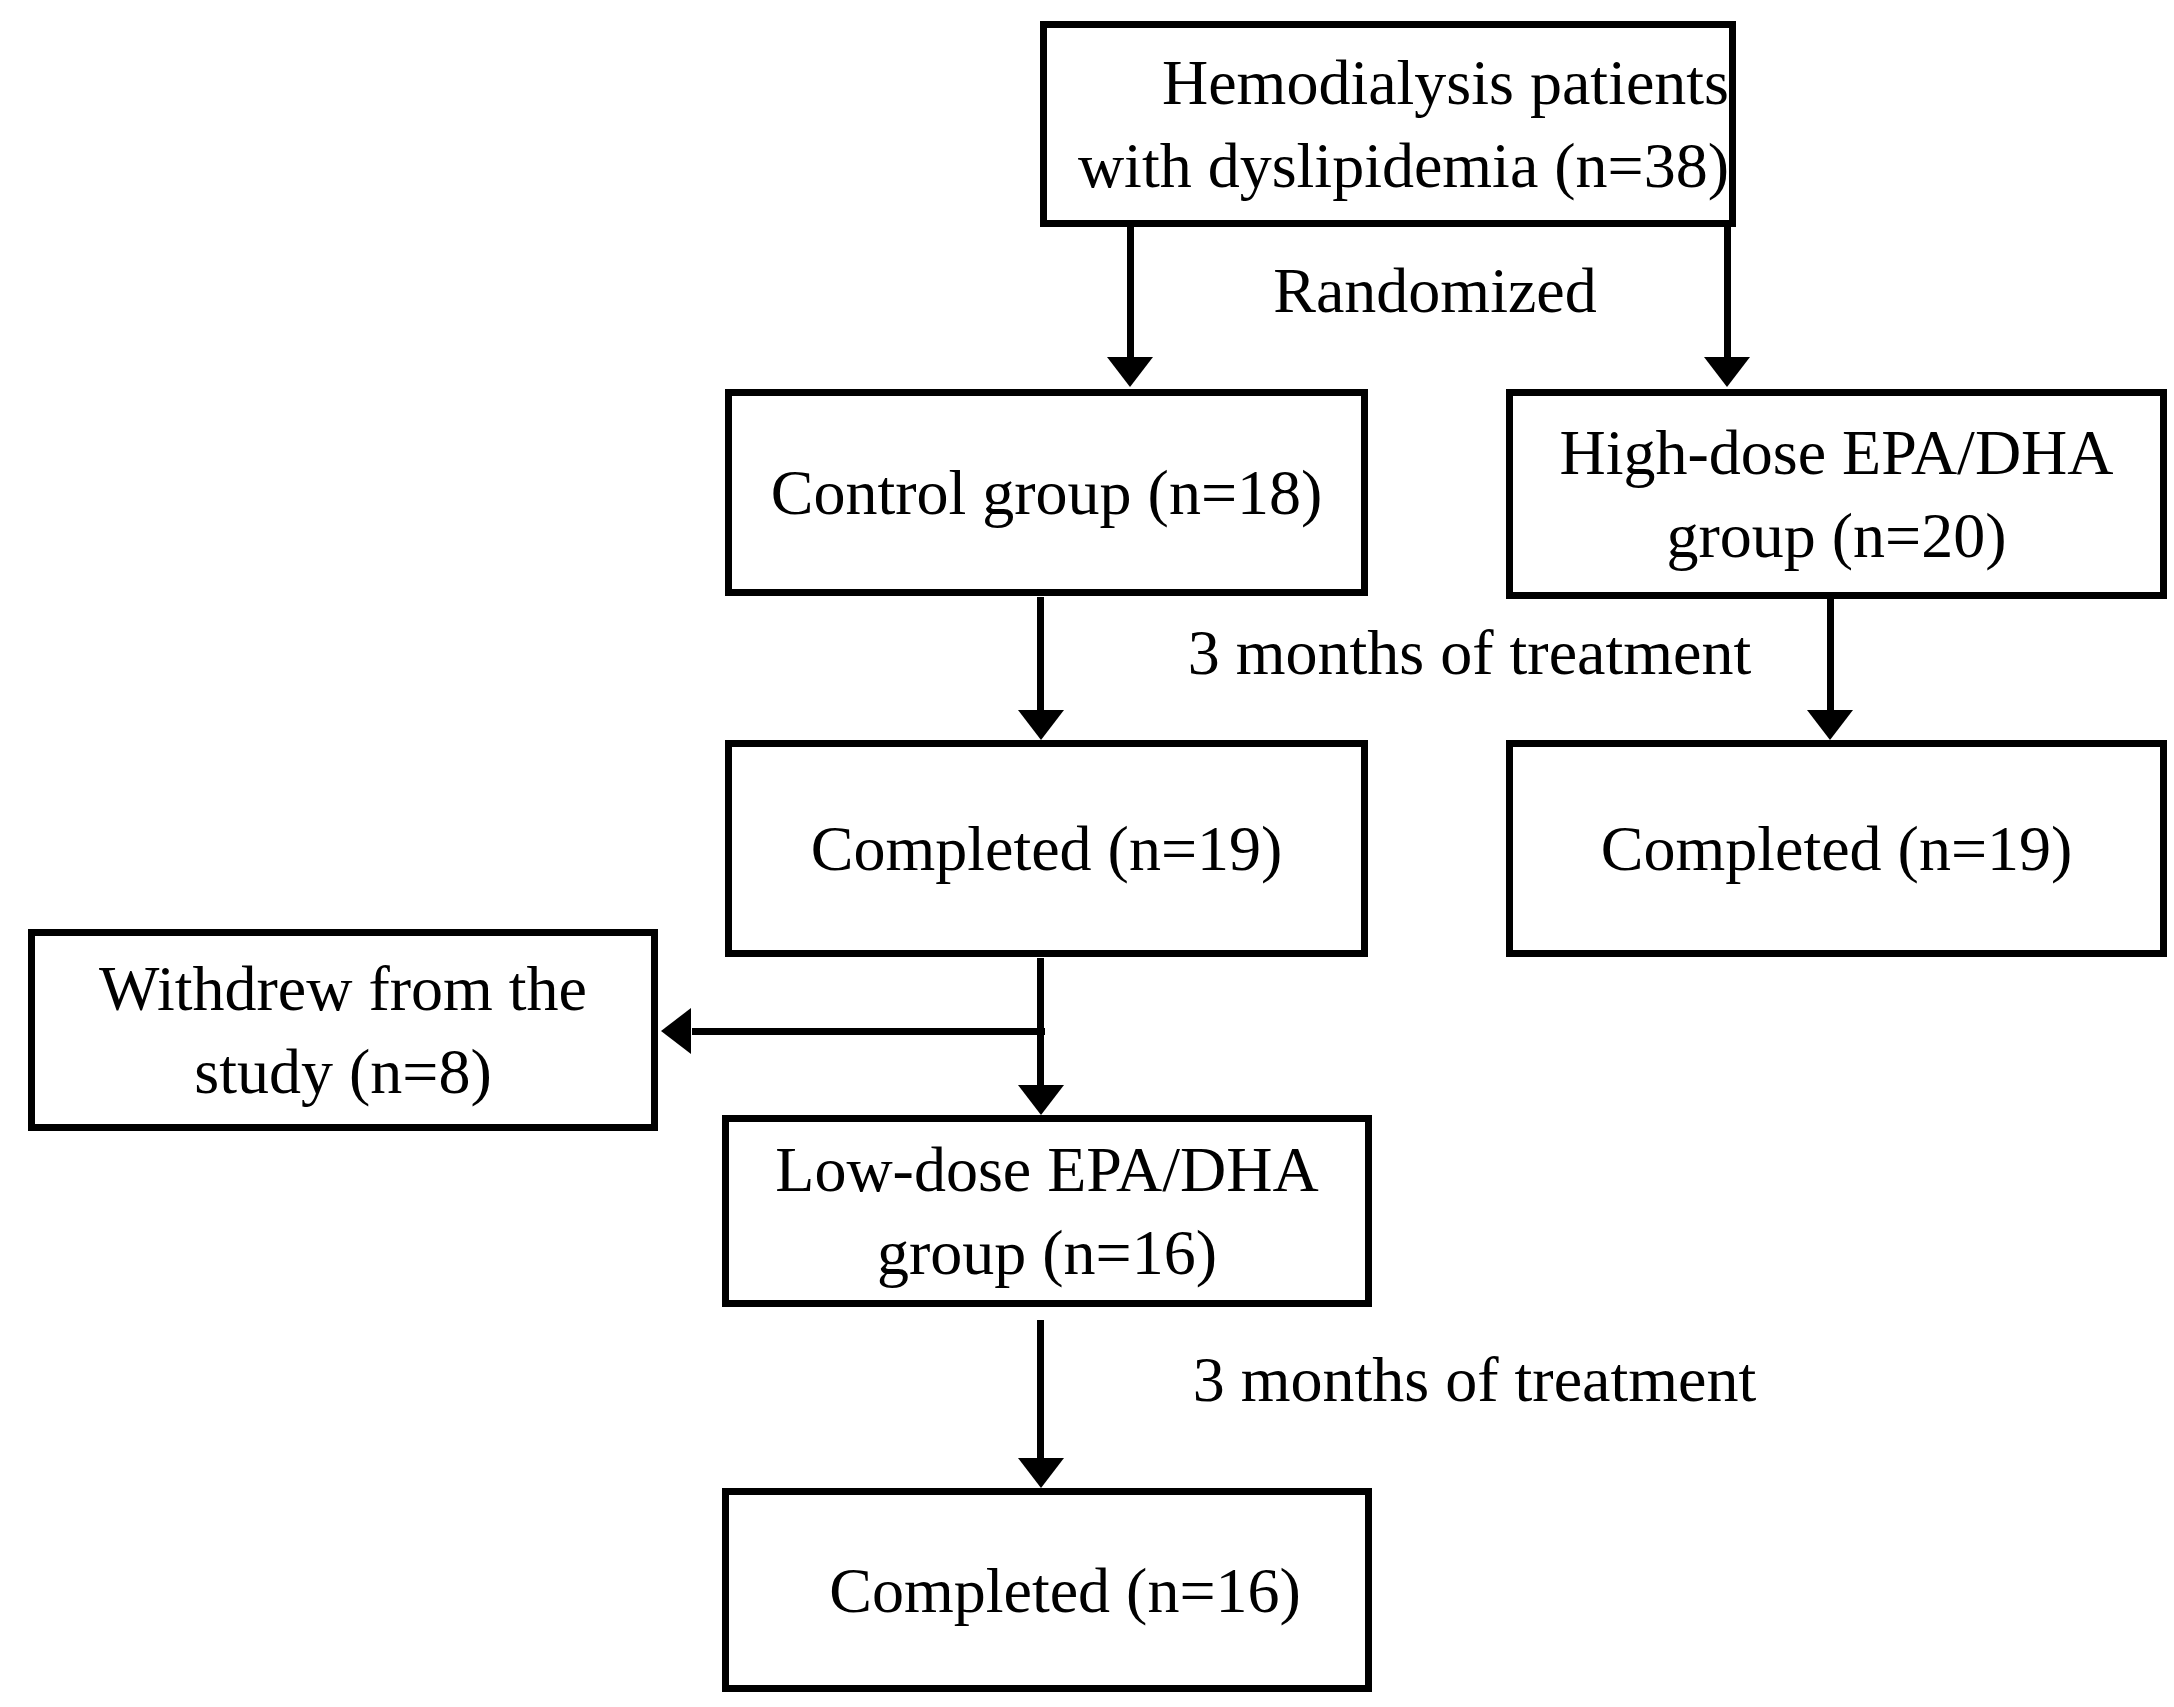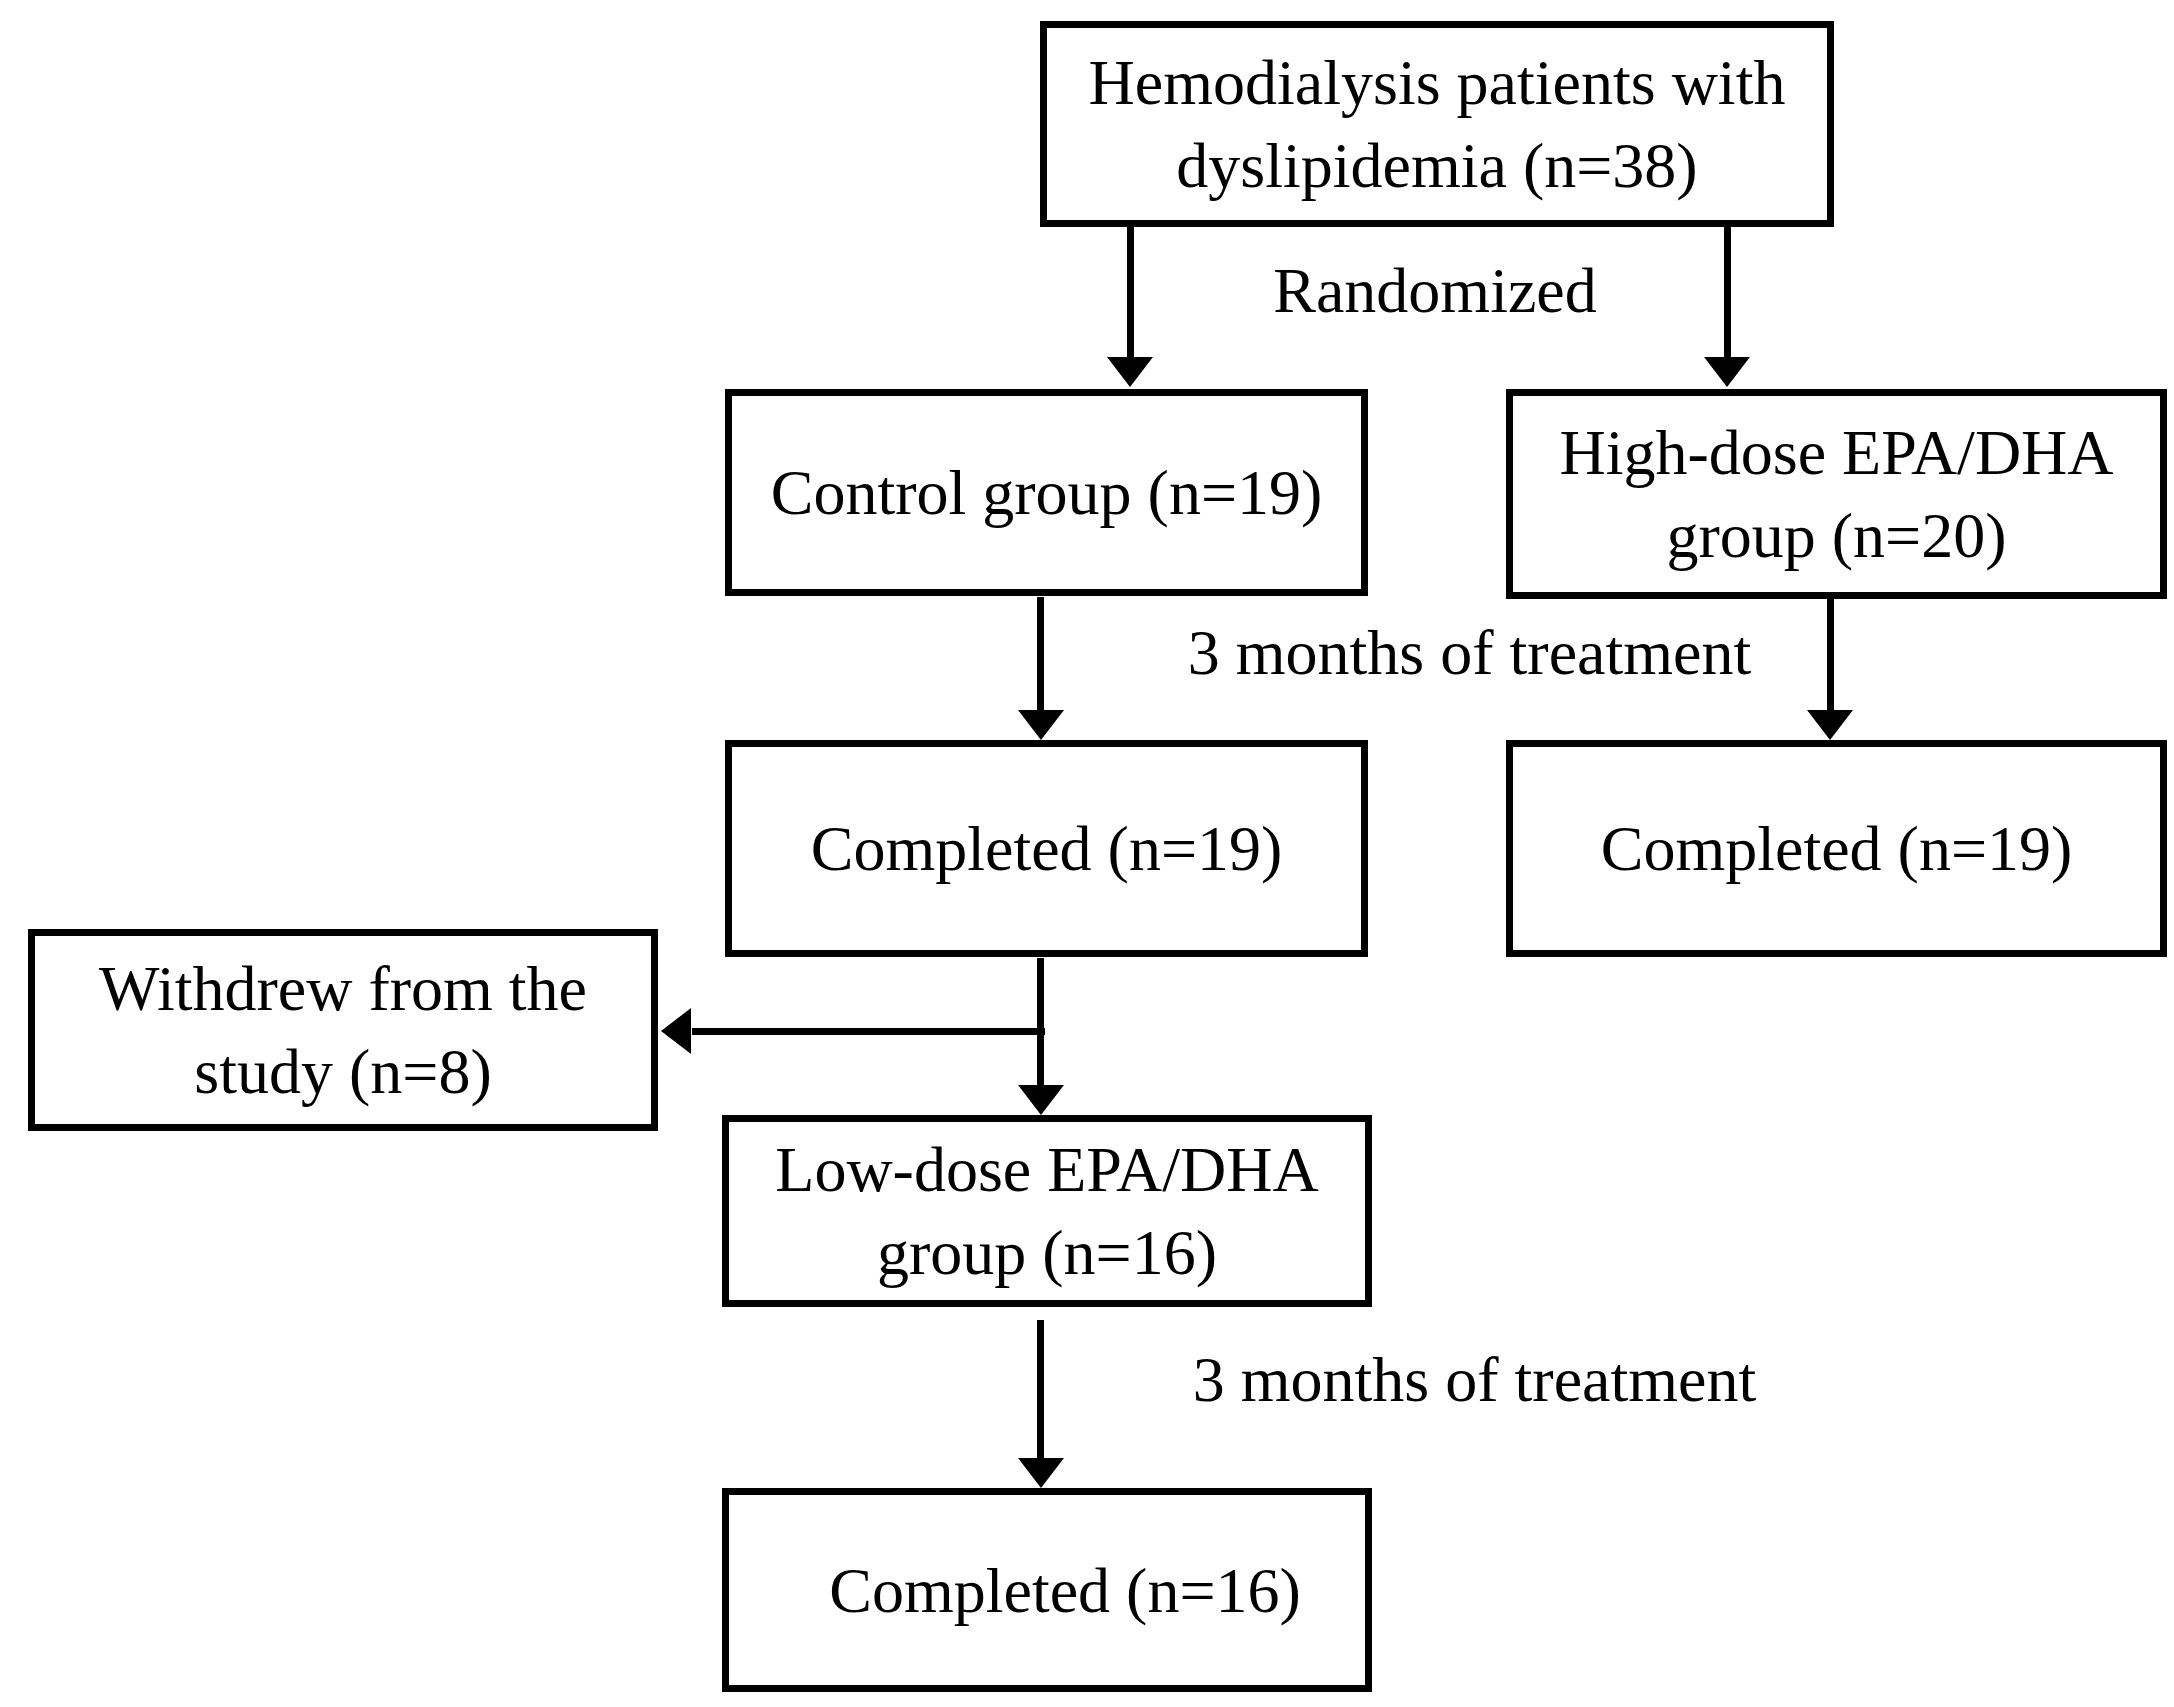--- a/index.html
+++ b/index.html
@@ -58,26 +58,26 @@
     border-top: 23px solid transparent;
     border-bottom: 23px solid transparent;
     border-right: 30px solid #000000;
   }
 </style>
 </head>
 <body>
 
 <div class="canvas">
 
-  <div class="node" style="left:1040px; top:21px; width:794px; height:206px;">
+  <div class="node" style="left:1040px; top:21px; width:696px; height:206px;text-align:right;">
     <span class="node-label">Hemodialysis patients with dyslipidemia (n=38)</span>
   </div>
 
   <div class="node" style="left:725px; top:389px; width:643px; height:207px;">
-    <span class="node-label">Control group (n=19)</span>
+    <span class="node-label">Control group (n=18)</span>
   </div>
 
   <div class="node" style="left:1506px; top:389px; width:661px; height:210px;">
     <span class="node-label">High-dose EPA/DHA group (n=20)</span>
   </div>
 
   <div class="node" style="left:725px; top:740px; width:643px; height:217px;">
     <span class="node-label">Completed (n=19)</span>
   </div>
 

